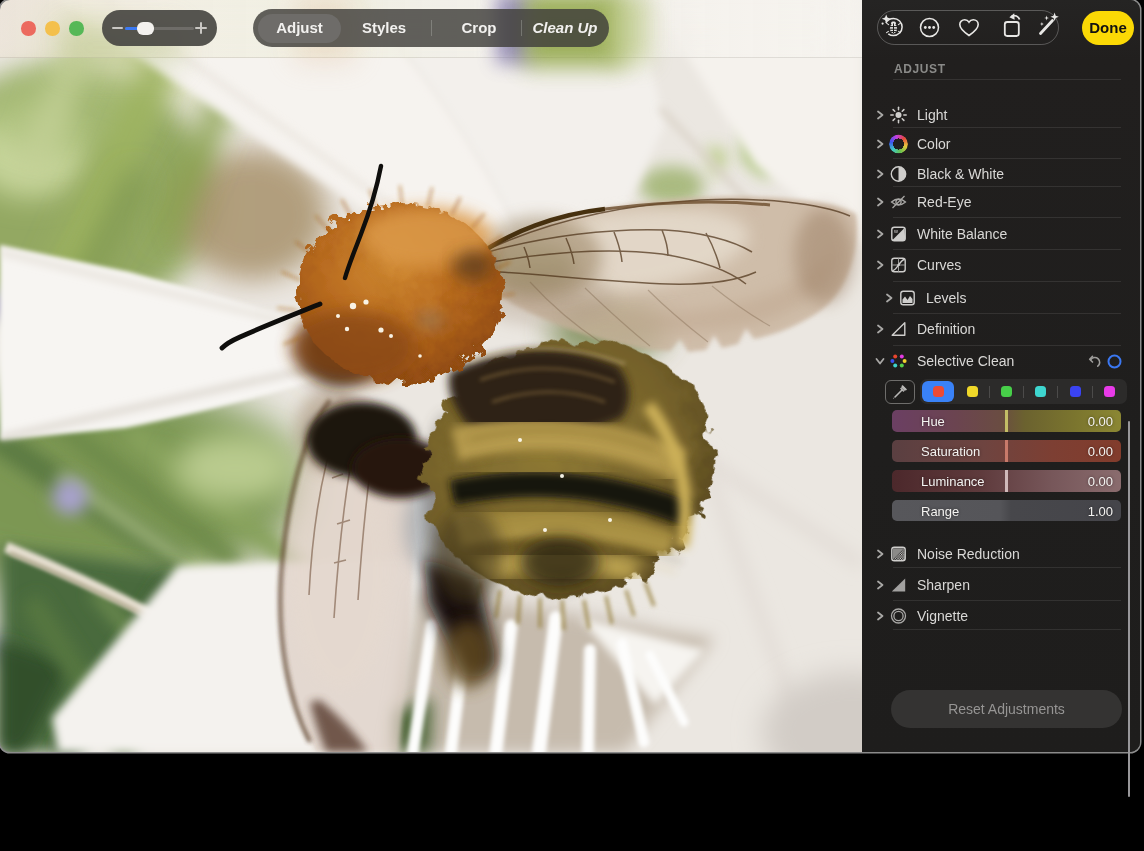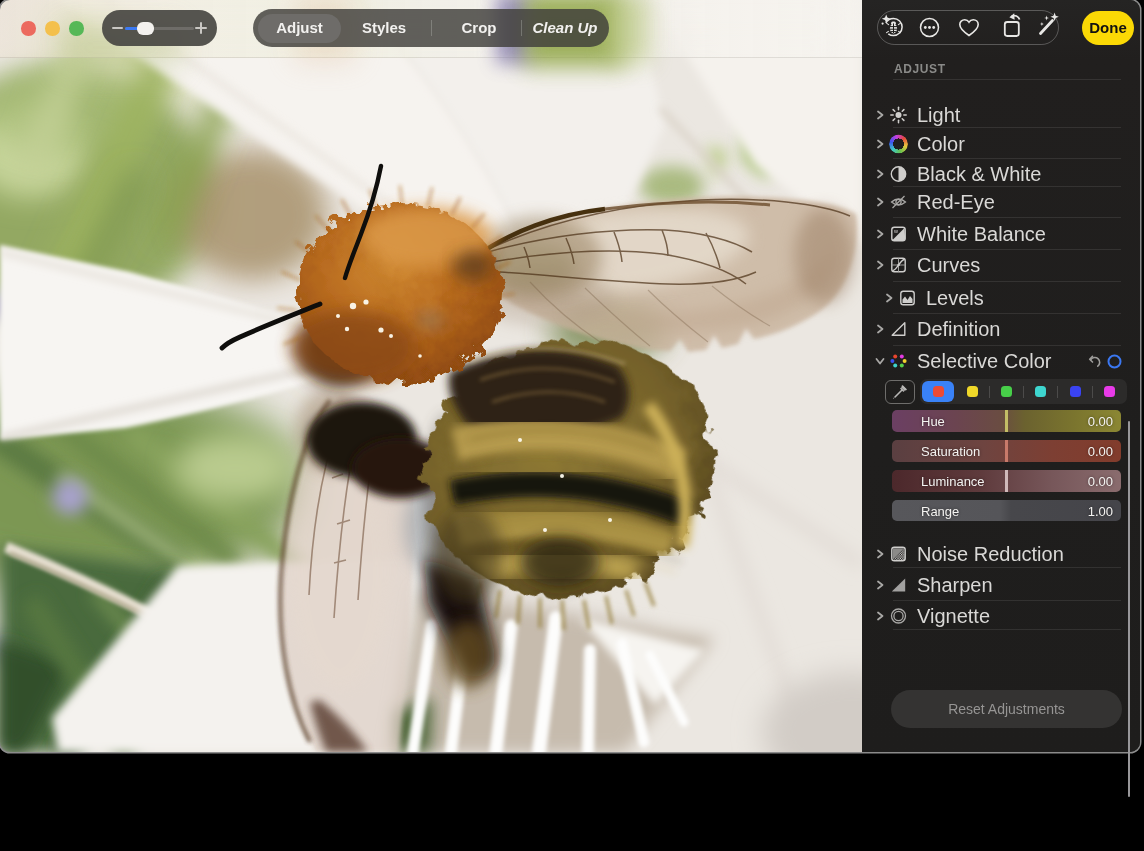--- a/index.html
+++ b/index.html
@@ -34,21 +34,21 @@
     border:1px solid rgba(255,255,255,0.25);box-sizing:border-box;}
   #done{position:absolute;left:220px;top:10.5px;width:52px;height:34px;border-radius:17px;
     background:#fbd905;color:#111;font-size:15px;font-weight:700;text-align:center;line-height:34px;}
   .adjhdr{position:absolute;left:32px;top:62px;font-size:12px;font-weight:700;
     letter-spacing:0.6px;color:#8a8a88;}
   .hsep{position:absolute;left:31px;width:228px;height:1px;background:rgba(255,255,255,0.09);}
   .row{position:absolute;left:0;width:278px;height:30px;}
   .row .chev{position:absolute;left:13px;top:50%;transform:translateY(-50%);width:10px;height:10px;}
   .row .ric{position:absolute;left:27px;top:50%;transform:translateY(-50%);width:19px;height:19px;}
   .row .rlab{position:absolute;left:55px;top:50%;transform:translateY(-50%);
-    font-size:20px;color:#d9d8d6;white-space:nowrap;}
+    font-size:14px;color:#d9d8d6;white-space:nowrap;}
   .slider{position:absolute;left:30px;width:229px;height:21.3px;border-radius:5px;overflow:hidden;
     color:#f4f3f1;font-size:13px;}
   .slider .sl{position:absolute;left:9px;top:50%;transform:translateY(-50%);text-shadow:0 0 3px rgba(0,0,0,0.5);margin-left:20px;}
   .slider .sv{position:absolute;right:8px;top:50%;transform:translateY(-50%);text-shadow:0 0 3px rgba(0,0,0,0.5);}
   .tick{position:absolute;top:0;width:2.5px;height:21.3px;}
   .swrow{position:absolute;left:0;top:378px;width:278px;height:26px;}
   #dropper{position:absolute;left:23px;top:1.5px;width:30px;height:24px;border-radius:6px;
     border:1px solid #6e6d6b;box-sizing:border-box;display:flex;align-items:center;justify-content:center;}
   #swbar{position:absolute;left:57.5px;top:0.5px;width:207px;height:25.5px;border-radius:7px;background:#2c2b2a;}
   #swbar .dot{position:absolute;top:7.2px;width:11px;height:11px;border-radius:3.5px;}
@@ -485,21 +485,21 @@
           <path d="M1.5 3 L5 7.5 L8.5 3" fill="none" stroke="#a9a8a6" stroke-width="1.8" stroke-linecap="round" stroke-linejoin="round"></path>
         </svg>
       <svg class="ric" viewBox="0 0 19 19">
           <circle cx="6.2" cy="5" r="2" fill="#e8452e"></circle>
           <circle cx="12.8" cy="5" r="2" fill="#e43ae0"></circle>
           <circle cx="15.6" cy="9.5" r="2" fill="#f0d02c"></circle>
           <circle cx="12.8" cy="14" r="2" fill="#58d04b"></circle>
           <circle cx="6.2" cy="14" r="2" fill="#3ed3cc"></circle>
           <circle cx="3.4" cy="9.5" r="2" fill="#3c4ef0"></circle>
         </svg>
-      <div class="rlab">Selective Color</div>
+      <div class="rlab">Selective Clean</div>
       <svg style="position:absolute;left:225px;top:8px;width:15px;height:15px;" viewBox="0 0 15 15">
           <path d="M3.5 3.2 L3.5 7.2 L7.5 7.2" fill="none" stroke="#9e9d9b" stroke-width="1.6" stroke-linecap="round" stroke-linejoin="round" transform="rotate(45 5.5 5.2)"></path>
           <path d="M3.8 5.6 C5.5 3.2 9 2.8 11.2 4.8 C13.5 7 13 10.5 10.8 12.2" fill="none" stroke="#9e9d9b" stroke-width="1.6" stroke-linecap="round"></path>
         </svg>
       <svg style="position:absolute;left:245px;top:7.5px;width:15px;height:15px;" viewBox="0 0 15 15">
           <circle cx="7.5" cy="7.5" r="6" fill="none" stroke="#3b78f2" stroke-width="2"></circle>
         </svg>
     </div>
     <div class="swrow">
       <div id="dropper">

